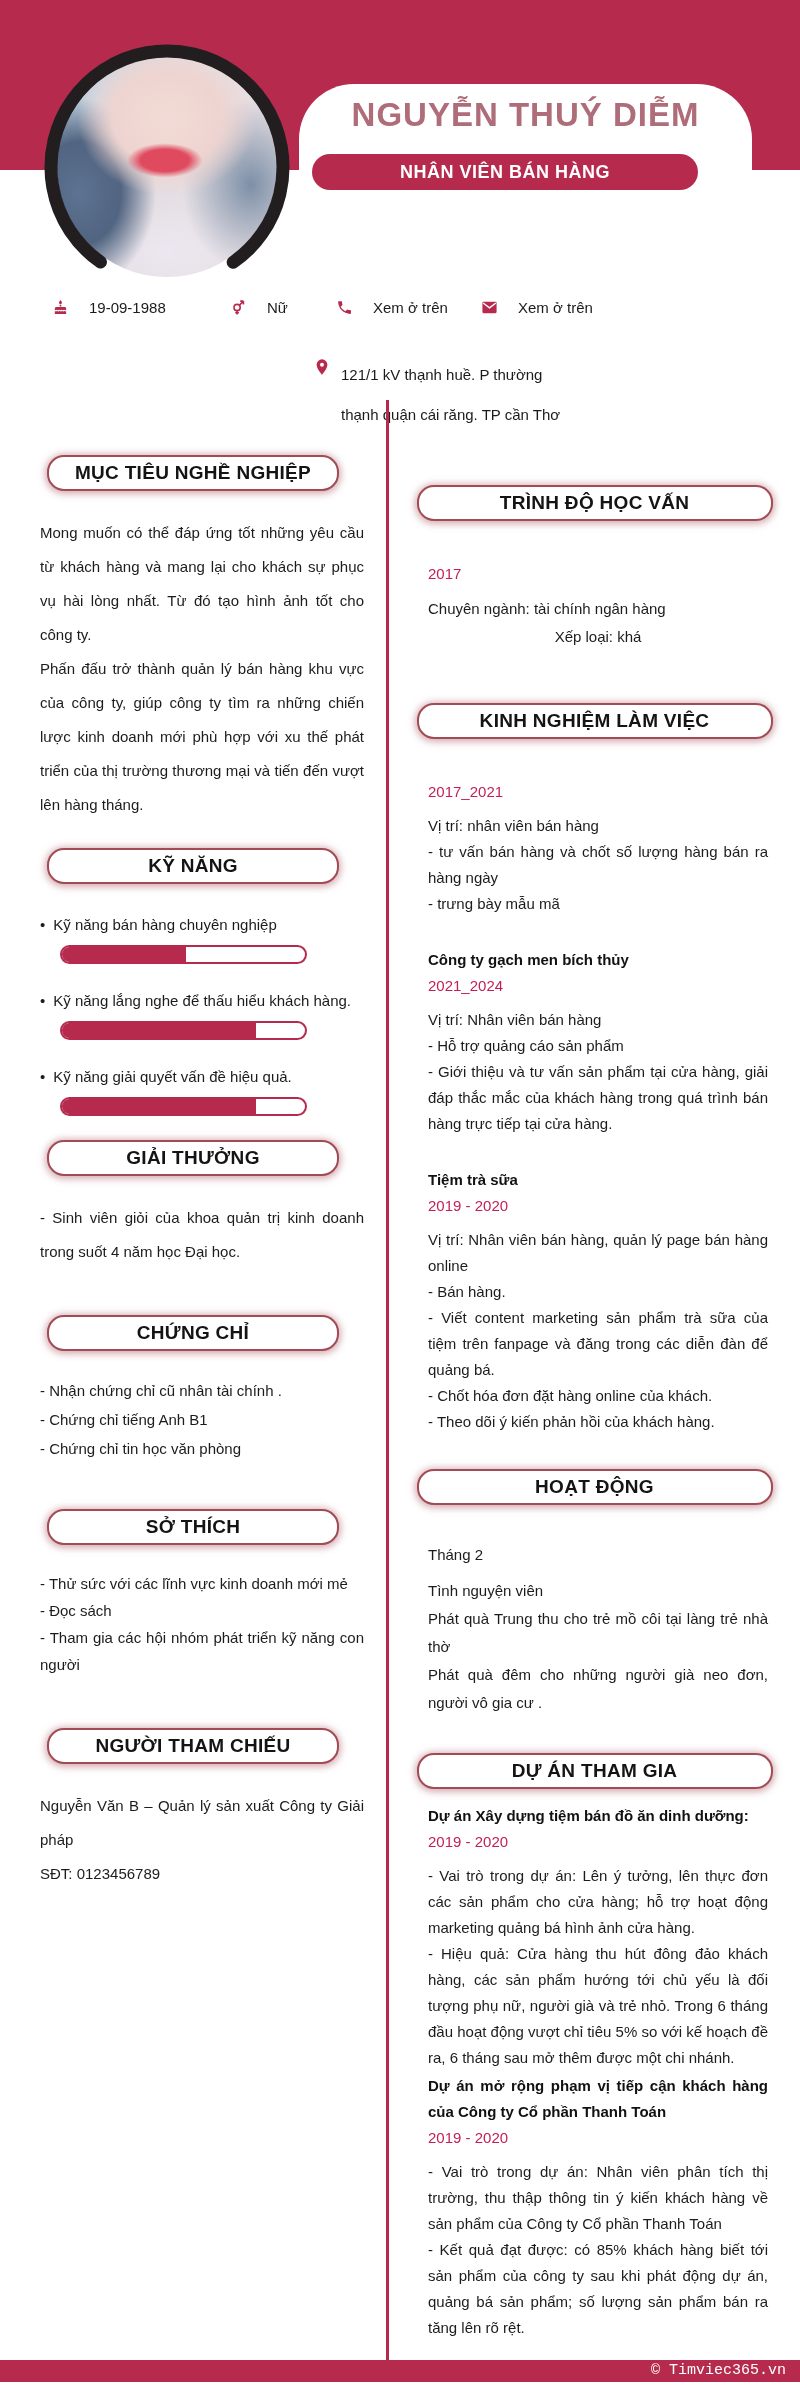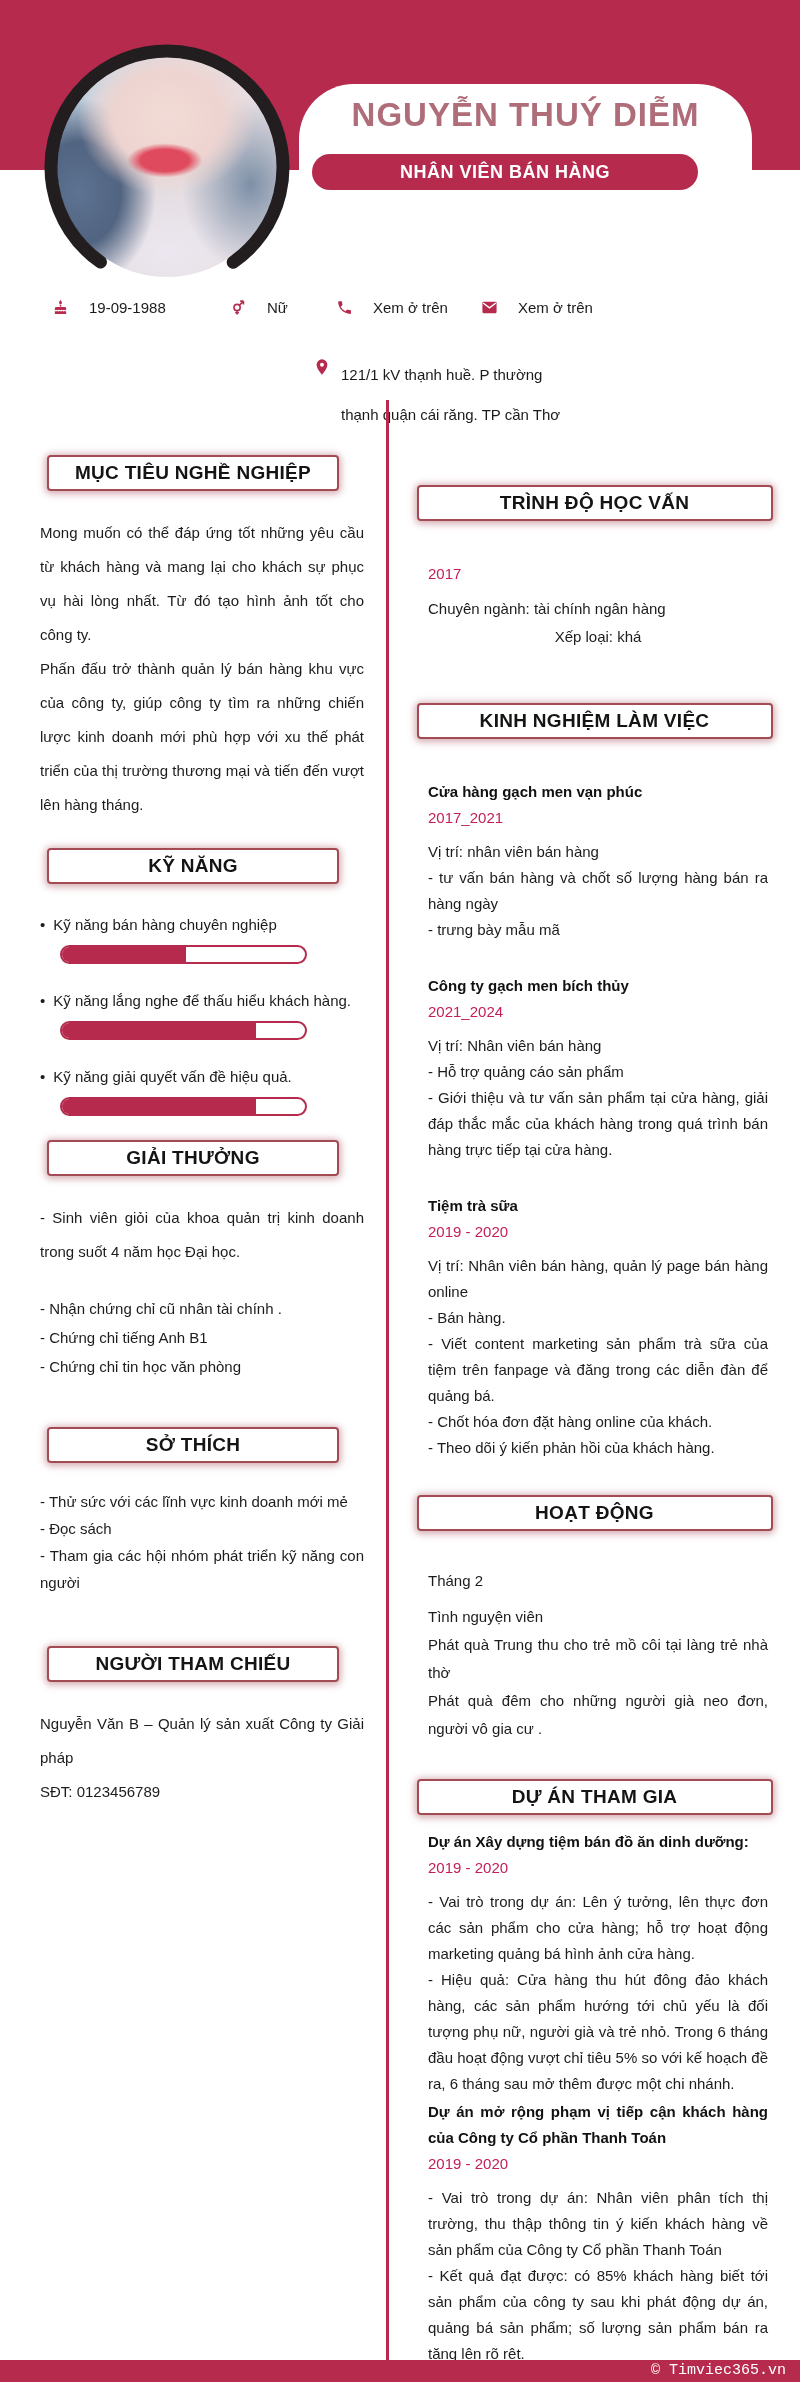--- a/index.html
+++ b/index.html
@@ -31,21 +31,21 @@
   .addr{position:absolute;left:341px;top:355px;width:250px;font-size:15px;line-height:40px;color:#1b1b1b;}
   .addr-pin{position:absolute;left:313px;top:358px;width:18px;height:18px;color:#B62B4D;}
   
   .vdivider{position:absolute;left:386px;top:400px;width:3px;height:1960px;background:#B62B4D;}
   .footer{position:absolute;left:0;top:2360px;width:800px;height:22px;background:#B62B4D;
           color:#fff;font-family:"Liberation Mono", monospace;font-size:15px;line-height:22px;
           text-align:right;box-sizing:border-box;padding-right:14px;}
   
   .col-left{position:absolute;left:0;top:440px;width:386px;}
   .col-right{position:absolute;left:389px;top:460px;width:411px;}
-  .pill-head{background:#fff;border:2px solid #A24B54;border-radius:4px;height:32px;line-height:32px;
+  .pill-head{background:#fff;border:2px solid #A24B54;border-radius:17px;height:32px;line-height:32px;
              text-align:center;font-weight:bold;font-size:19px;color:#141414;margin:0 auto;
              box-shadow:0 1px 7px 2px rgba(178,108,116,.55);letter-spacing:.3px;}
   .pill-l{width:288px;}
   .pill-r{width:352px;}
   .ltxt{margin:25px 22px 0 40px;text-align:justify;font-size:15px;line-height:34px;}
   .rtxt{margin-left:39px;margin-right:32px;text-align:justify;font-size:15px;line-height:26px;}
   p{margin:0;}
   .b{font-weight:bold;color:#111;}
   .date{color:#C41E56;font-size:15px;line-height:26px;}
   
@@ -153,20 +153,21 @@
             <div class="skill-fill" style="width: 80%;"></div>
           </div>
       </div>
     </div>
 
     <div class="pill-head pill-l" style="margin-top:10px;">GIẢI THƯỞNG</div>
     <div class="ltxt">
       <p>- Sinh viên giỏi của khoa quản trị kinh doanh trong suốt 4 năm học Đại học.</p>
     </div>
 
+    <div class="pill-head pill-l" style="margin-top:46px;">CHỨNG CHỈ</div>
     <div class="ltxt" style="line-height:29px;text-align:left;">
       <p>- Nhận chứng chỉ cũ nhân tài chính .</p>
       <p>- Chứng chỉ tiếng Anh B1</p>
       <p>- Chứng chỉ tin học văn phòng</p>
     </div>
 
     <div class="pill-head pill-l" style="margin-top:46px;">SỞ THÍCH</div>
     <div class="ltxt" style="line-height:27px;">
       <p>- Thử sức với các lĩnh vực kinh doanh mới mẻ</p>
       <p>- Đọc sách</p>
@@ -187,21 +188,20 @@
     <div class="rtxt" style="margin-top:40px;text-align:left;">
       <p class="date">2017</p>
       <div class="gap8"></div>
       <p style="line-height:28px;">Chuyên ngành: tài chính ngân hàng</p>
       <p style="line-height:28px;text-align:center;">Xếp loại: khá</p>
     </div>
 
     <div class="pill-head pill-r" style="margin-top:52px;">KINH NGHIỆM LÀM VIỆC</div>
 
     <div class="rtxt" style="margin-top:40px;">
-      <p class="b">Cửa hàng gạch men vạn phúc</p>
       <p class="date">2017_2021</p>
       <div class="gap8"></div>
       <p>Vị trí: nhân viên bán hàng</p>
       <p>- tư vấn bán hàng và chốt số lượng hàng bán ra hàng ngày</p>
       <p>- trưng bày mẫu mã</p>
     </div>
 
     <div class="rtxt" style="margin-top:30px;">
       <p class="b">Công ty gạch men bích thủy</p>
       <p class="date">2021_2024</p>

